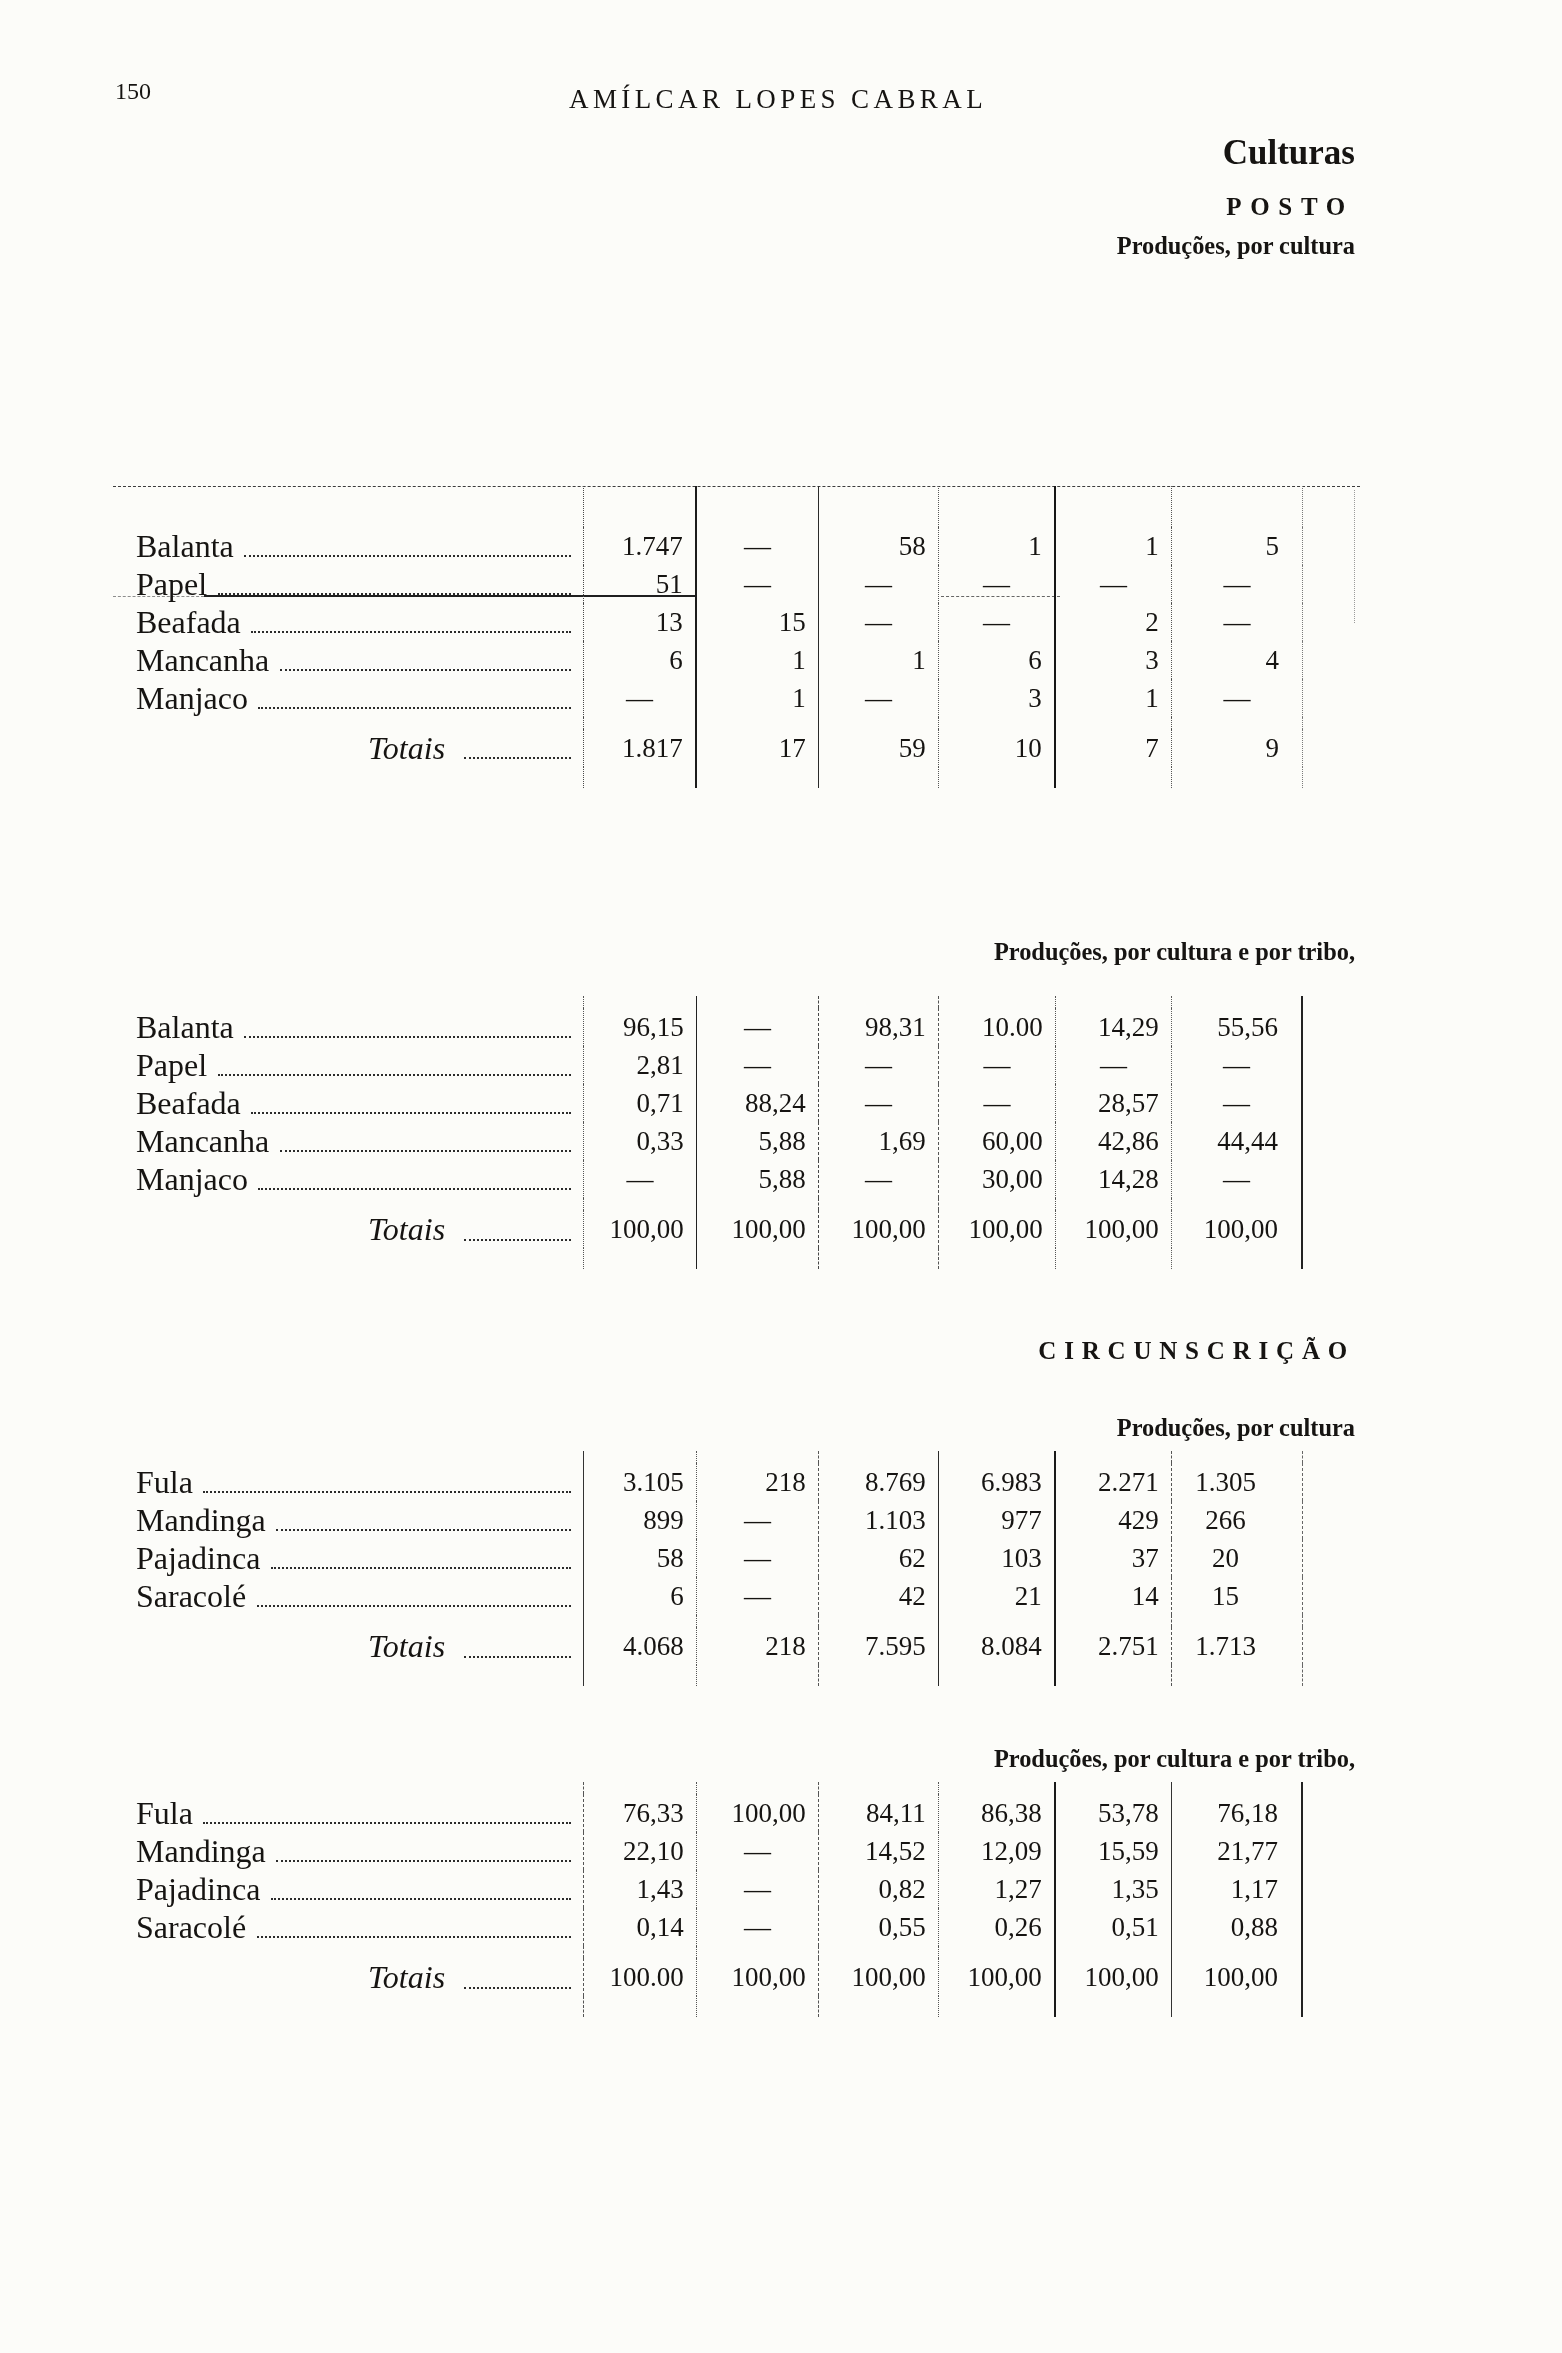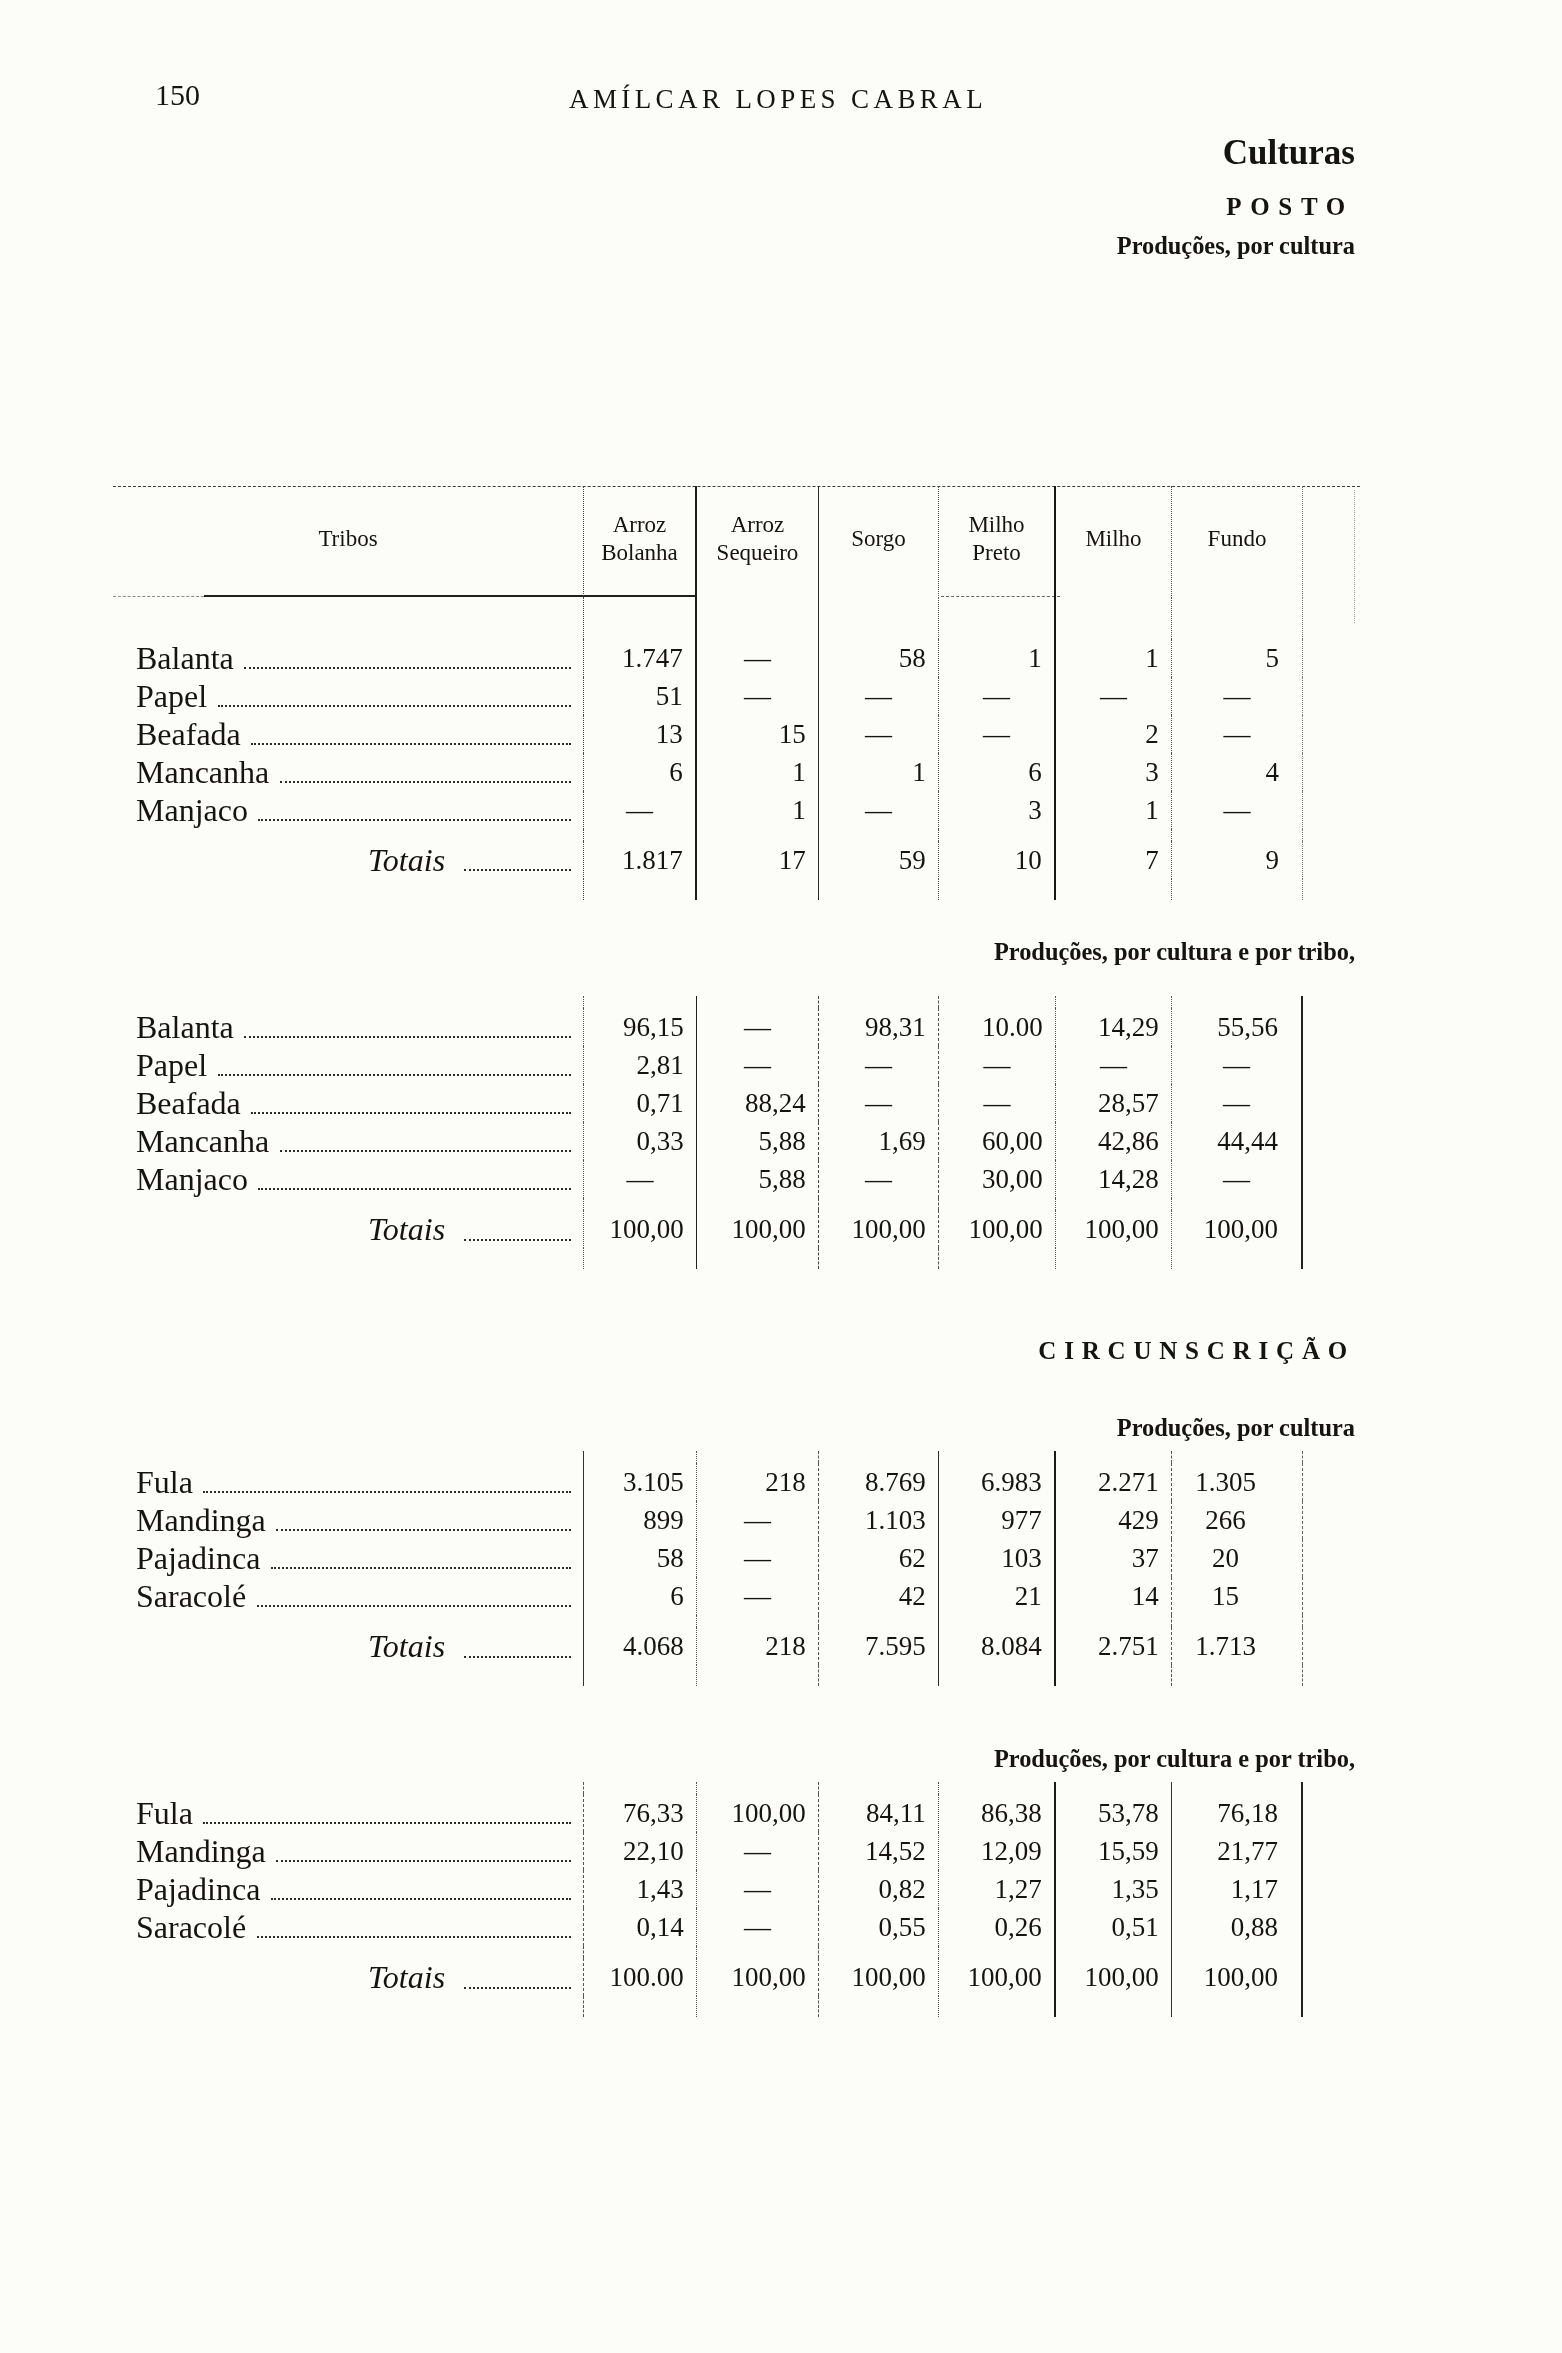--- a/index.html
+++ b/index.html
@@ -4,21 +4,21 @@
 <style>
   html,body{margin:0;padding:0;}
   body{
     width:1562px;height:2354px;position:relative;overflow:hidden;
     background:#fcfcf9;color:#161412;
     font-family:"Liberation Serif","DejaVu Serif",serif;
   }
   .page{position:absolute;inset:0;}
   .abs{position:absolute;white-space:nowrap;}
 
-  .page-num{left:115px;top:78px;font-size:30px;margin-left:40px;}
+  .page-num{left:115px;top:78px;font-size:24px;}
   .running-head{left:556px;top:84px;font-size:27px;letter-spacing:4.4px;margin-left:13px;}
   .title{right:207px;top:133px;font-size:35px;font-weight:700;}
   .h-posto{right:208px;top:193px;font-size:25px;font-weight:700;letter-spacing:8.7px;}
   .h-circ{right:207px;top:1337px;font-size:25px;font-weight:700;letter-spacing:7.8px;}
   .sub{right:207px;font-size:24.4px;font-weight:700;}
   .sub1{top:232px;}
   .sub2{top:938px;}
   .csub1{top:1414px;}
   .csub2{top:1745px;}
 
@@ -102,29 +102,20 @@
 
   <div class="abs h-posto">POSTO</div>
   <div class="abs sub sub1">Produções, por cultura</div>
 
   <div id="t1" class="table">
     <div class="deco t1-top"></div>
     <div class="deco t1-hu-left"></div>
     <div class="deco t1-hu-main"></div>
     <div class="deco t1-hu-mp"></div>
     <div class="deco t1-edge"></div>
-    <div class="t-row hdr-row">
-      <div class="cell hdr-cell">Tribos</div>
-      <div class="cell hdr-cell">Arroz Bolanha</div>
-      <div class="cell hdr-cell">Arroz Sequeiro</div>
-      <div class="cell hdr-cell">Sorgo</div>
-      <div class="cell hdr-cell">Milho Preto</div>
-      <div class="cell hdr-cell">Milho</div>
-      <div class="cell hdr-cell">Fundo</div>
-    </div>
   <div class="t-row pad-row" style="height: 41px;">
         <div class="cell"></div>
         <div class="cell"></div>
         <div class="cell"></div>
         <div class="cell"></div>
         <div class="cell"></div>
         <div class="cell"></div>
         <div class="cell"></div>
       </div>
       <div class="t-row">

